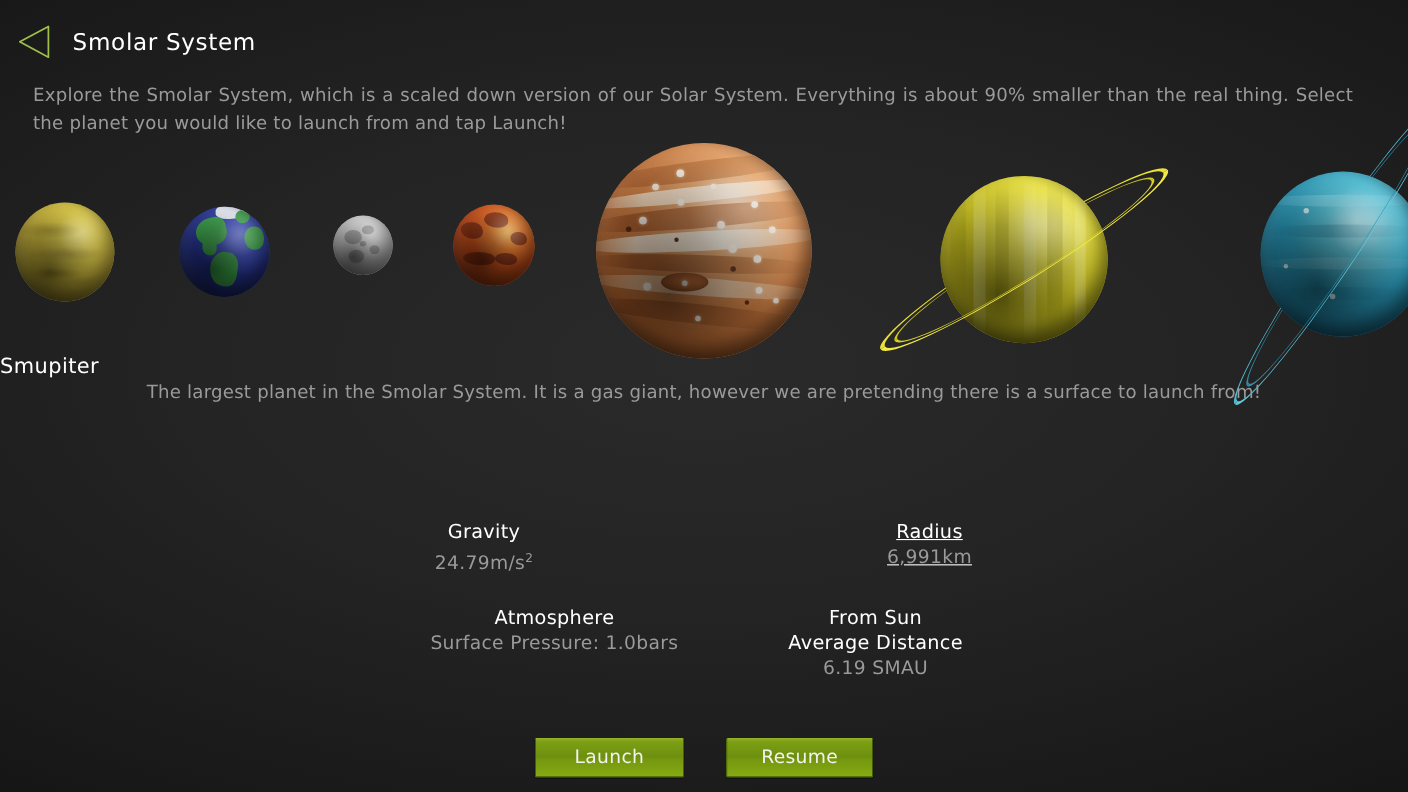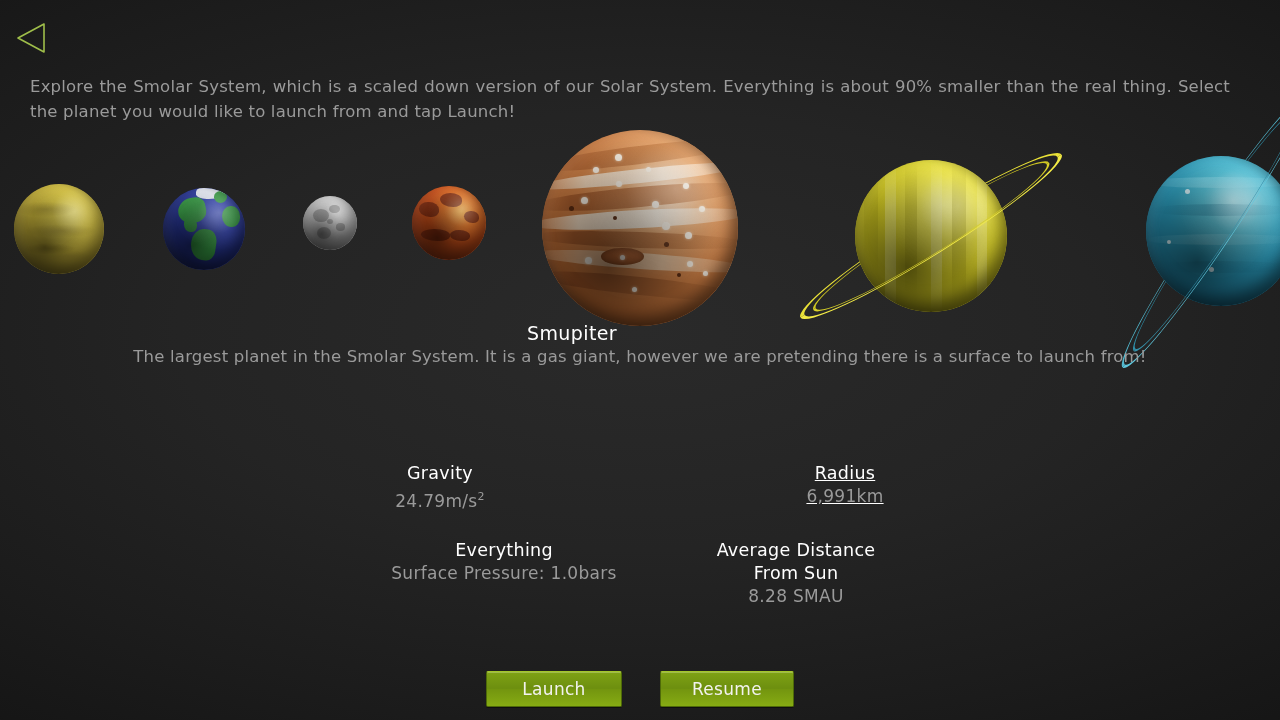--- a/index.html
+++ b/index.html
@@ -115,30 +115,30 @@
 
   
   #p-ura .sphere{ left:0; top:0; width:150px; height:150px;
     background: radial-gradient(circle at 58% 30%, #9fe3ee 0%, #4fc0d6 22%, #2b9bbb 48%, #1b6e8c 76%, #0c3a4d 100%);
   }
   .uband{ position:absolute; left:0; width:100%; border-radius:50%; }
   .udot{ position:absolute; border-radius:50%; background:#d6f3fa; }
 
   
   .sel-name{
-    position:absolute; left:0; top:322px; width:1144px; text-align:center;
+    position:absolute; left:0; top:322px; width:1144px; text-align:left;
     font-size:19px; color:#ffffff; letter-spacing:.4px;
   }
   .sel-desc{
     position:absolute; left:40px; top:347px; width:1200px; text-align:center;
     font-size:16.5px; color:#9a9a9a; letter-spacing:.2px;
   }
 
   
-  .stats{ position:absolute; left:340px; top:462px; width:600px; }
+  .stats{ position:absolute; left:340px; top:473px; width:600px; }
   .stat-row{ display:flex; justify-content:center; }
   .stat-row.row1{ gap:40px; }
   .stat-row.row2{ gap:42px; margin-top:26px; }
   .stat{ text-align:center; }
   .stat .label{ font-size:17.5px; color:#ffffff; line-height:23px; letter-spacing:.3px; }
   .stat .value{ font-size:17px; color:#9a9a9a; line-height:23px; letter-spacing:.3px; }
   .stat.gravity{ width:150px; }
   .stat.mass{ width:180px; }
   .stat.radius{ width:140px;text-decoration:underline; }
   .stat.atmosphere{ width:270px; }
@@ -164,20 +164,21 @@
 <body>
 
 <div id="screen">
 
   <div class="header">
     <div class="back-btn">
       <svg width="30" height="32" viewBox="0 0 30 32">
         <polygon points="28,2 28,30 2,16" fill="none" stroke="#9fbe4a" stroke-width="1.6" stroke-linejoin="round"></polygon>
       </svg>
     </div>
+    <div class="title">Smolar  System</div>
   </div>
 
   <div class="intro">Explore the Smolar System, which is a scaled down version of our Solar System. Everything is about 90% smaller than the real thing. Select the planet you would like to launch from and tap Launch!</div>
 
   <div class="planet-row">
 
     <div class="planet" id="p-venus" style="left:14px; top:66px; width:90px; height:90px;">
       <div class="sphere">
         <div class="swirl"></div>
         <div class="shade"></div>
@@ -316,27 +317,27 @@
       </div>
       <div class="stat mass">
       </div>
       <div class="stat radius">
         <div class="label">Radius</div>
         <div class="value">6,991km</div>
       </div>
     </div>
     <div class="stat-row row2">
       <div class="stat atmosphere">
-        <div class="label">Everything</div>
+        <div class="label">Atmosphere</div>
         <div class="value">Surface  Pressure:  1.0bars</div>
       </div>
       <div class="stat distance">
+        <div class="label">From  Sun</div>
         <div class="label">Average  Distance</div>
-        <div class="label">From  Sun</div>
-        <div class="value">8.28  SMAU</div>
+        <div class="value">6.19  SMAU</div>
       </div>
     </div>
   </div>
 
   <div class="buttons">
     <div class="btn launch">Launch</div>
     <div class="btn resume">Resume</div>
   </div>
 
 </div>

